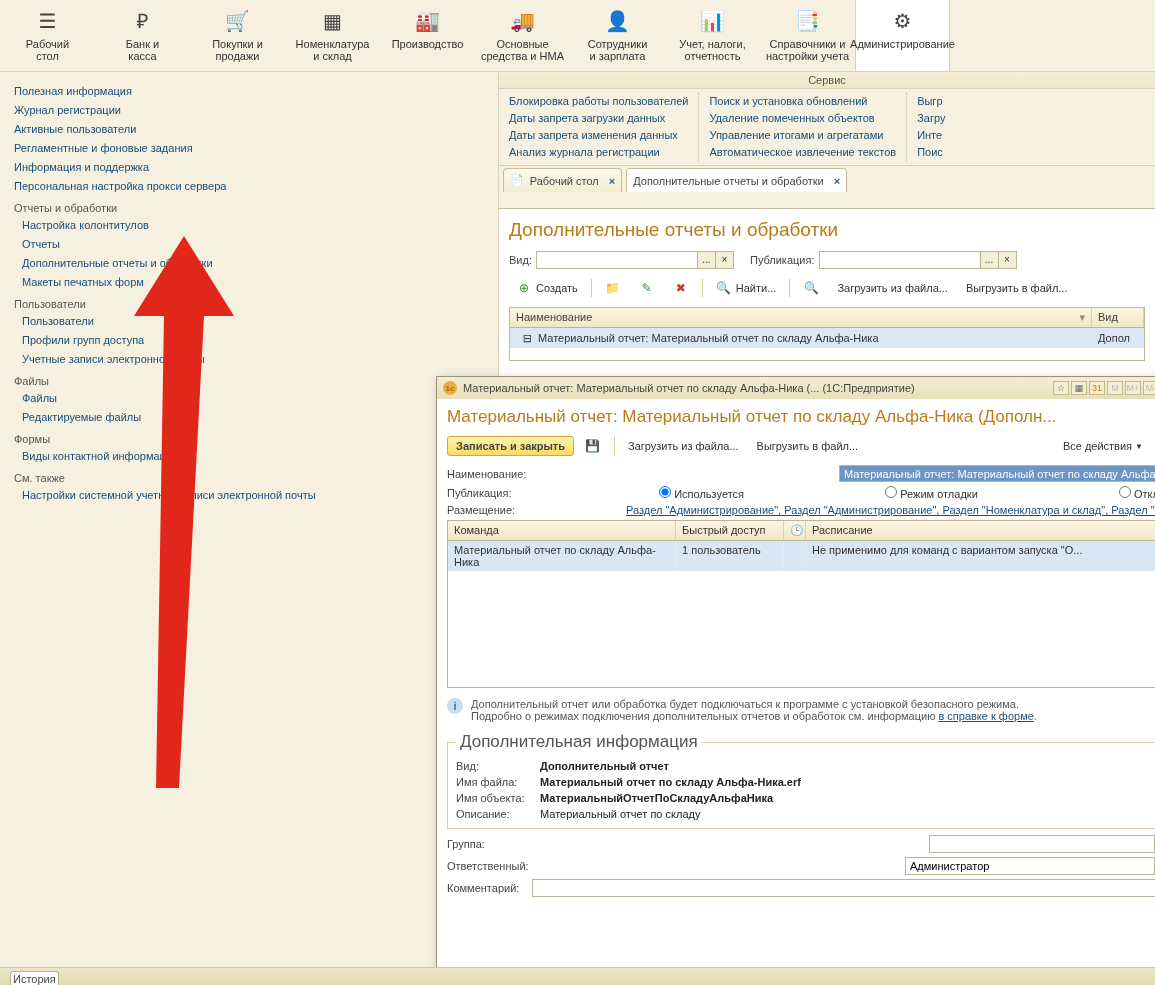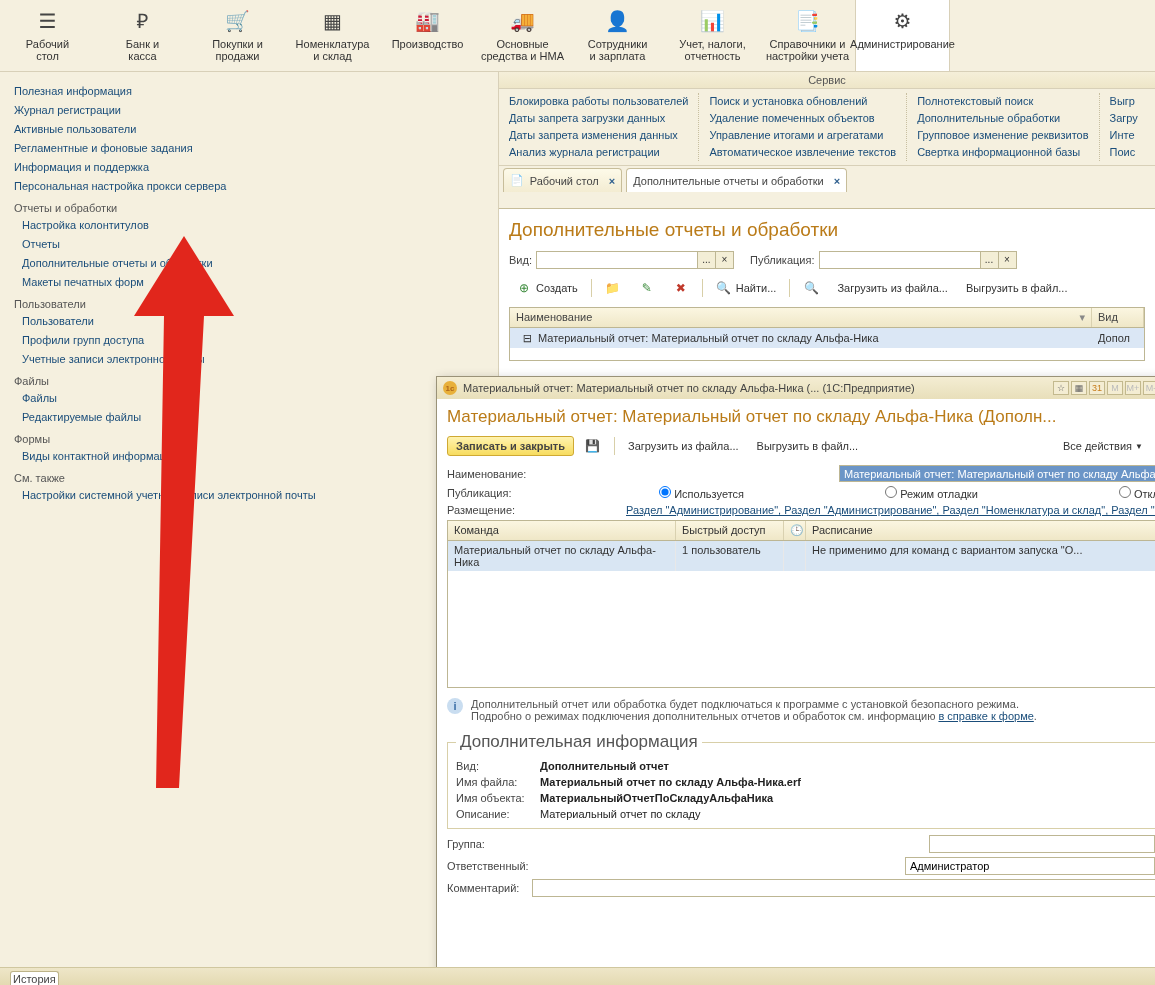--- a/index.html
+++ b/index.html
@@ -316,26 +316,20 @@
         <div class="slink">Даты запрета изменения данных</div>
         <div class="slink">Анализ журнала регистрации</div>
       </div>
       <div class="service-col">
         <div class="slink">Поиск и установка обновлений</div>
         <div class="slink">Удаление помеченных объектов</div>
         <div class="slink">Управление итогами и агрегатами</div>
         <div class="slink">Автоматическое извлечение текстов</div>
       </div>
       <div class="service-col">
-        <div class="slink">Полнотекстовый поиск</div>
-        <div class="slink">Дополнительные обработки</div>
-        <div class="slink">Групповое изменение реквизитов</div>
-        <div class="slink">Свертка информационной базы</div>
-      </div>
-      <div class="service-col">
         <div class="slink">Выгр</div>
         <div class="slink">Загру</div>
         <div class="slink">Инте</div>
         <div class="slink">Поис</div>
       </div>
     </div>
 
   <div class="tabs-row" id="tabs-row">
       <div class="wtab">
         <span class="tabicon">📄</span>

